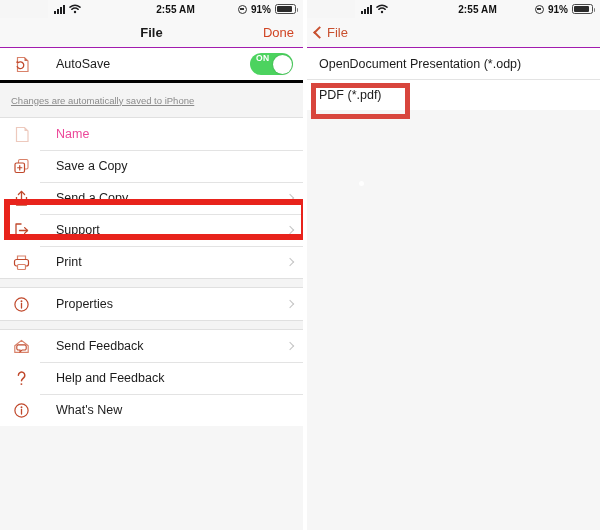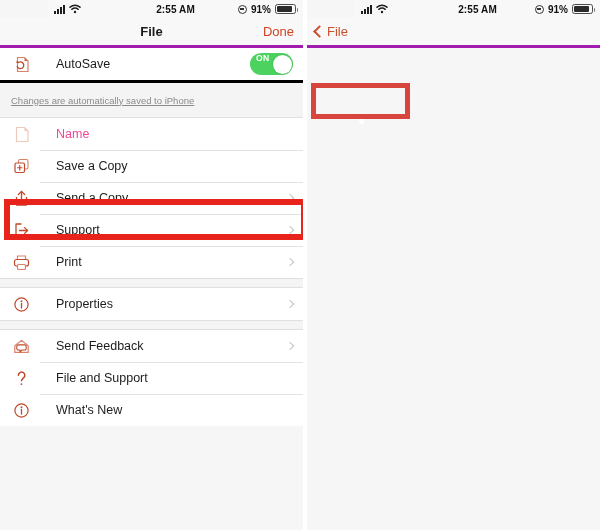--- a/index.html
+++ b/index.html
@@ -102,21 +102,21 @@
     height: 100%;
     width: 91%;
     background: #2b2b2b;
     border-radius: 1px;
   }
 
   
   .navbar {
     height: 30px;
     background: #f8f8f8;
-    border-bottom: 3px solid #a21caf;
+    border-bottom: 1px solid #a21caf;
     display: flex;
     align-items: center;
     position: relative;
     box-sizing: border-box;
   }
   .nav-title {
     position: absolute;
     left: 0; right: 0;
     text-align: center;
     font-size: 13px;
@@ -406,21 +406,21 @@
         <span class="chev"></span>
       </div>
 
       <div class="row">
         <span class="ico">
           <svg width="21" height="21" viewBox="0 0 21 21">
             <path d="M7.4 7.2 a3.2 3.2 0 1 1 5.2 2.6 c-1.2 1.0 -2.1 1.6 -2.1 3.0" fill="none" stroke="#c0482b" stroke-width="1.5" stroke-linecap="round"></path>
             <circle cx="10.4" cy="16.1" r="0.95" fill="#c0482b"></circle>
           </svg>
         </span>
-        <span class="label">File and Support</span>
+        <span class="label">Help and Feedback</span>
       </div>
 
       <div class="row">
         <span class="ico">
           <svg width="21" height="21" viewBox="0 0 21 21">
             <circle cx="10.5" cy="10.5" r="6.6" fill="none" stroke="#c0482b" stroke-width="1.2"></circle>
             <circle cx="10.5" cy="7.2" r="0.95" fill="#c0482b"></circle>
             <path d="M10.5 9.5 v4.6" stroke="#c0482b" stroke-width="1.3" stroke-linecap="round"></path>
           </svg>
         </span>
@@ -462,20 +462,28 @@
       </div>
     </div>
 
     <div class="navbar">
       <div class="nav-back">
         <span class="chev-left"></span>
         <span>File</span>
       </div>
     </div>
 
+    <div class="rlist">
+      <div class="rrow">
+        <span>OpenDocument Presentation (*.odp)</span>
+      </div>
+      <div class="rrow">
+        <span>PDF (*.pdf)</span>
+      </div>
+    </div>
 
     <div class="rfill">
       <span class="dot"></span>
     </div>
   </div>
 
   <div class="annot pdf-box"></div>
 </div>
 
 </body></html>

